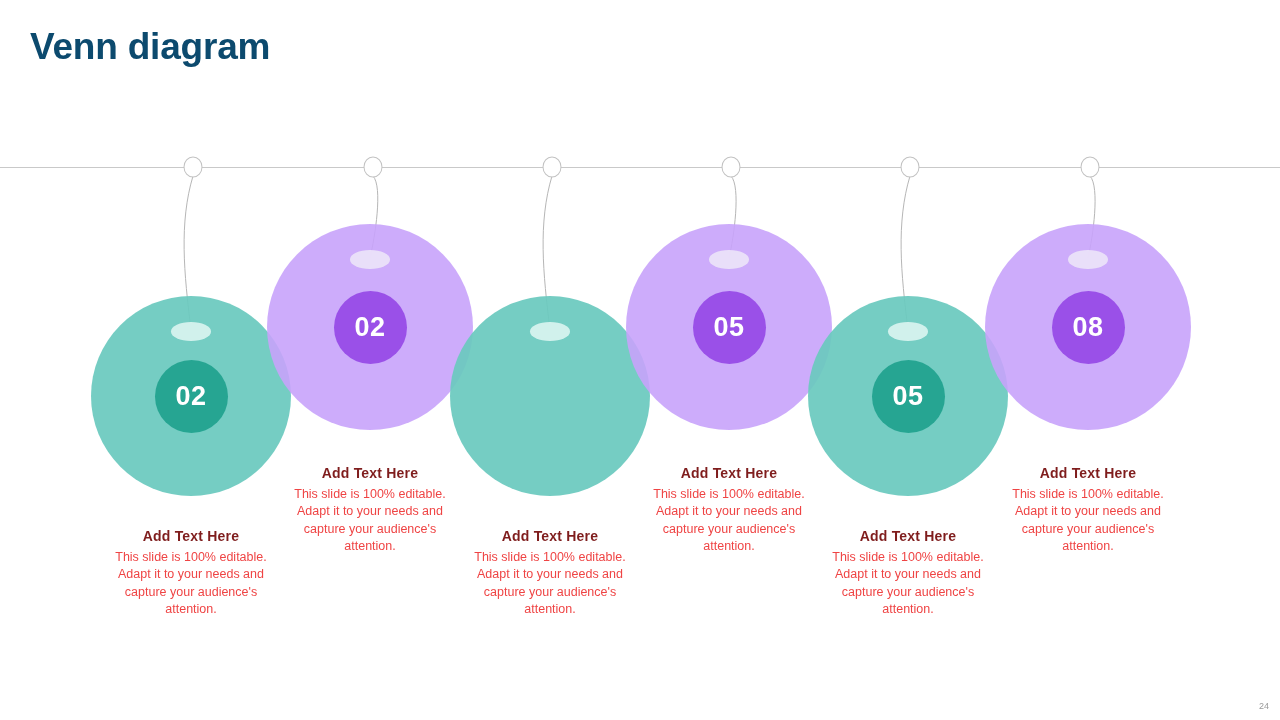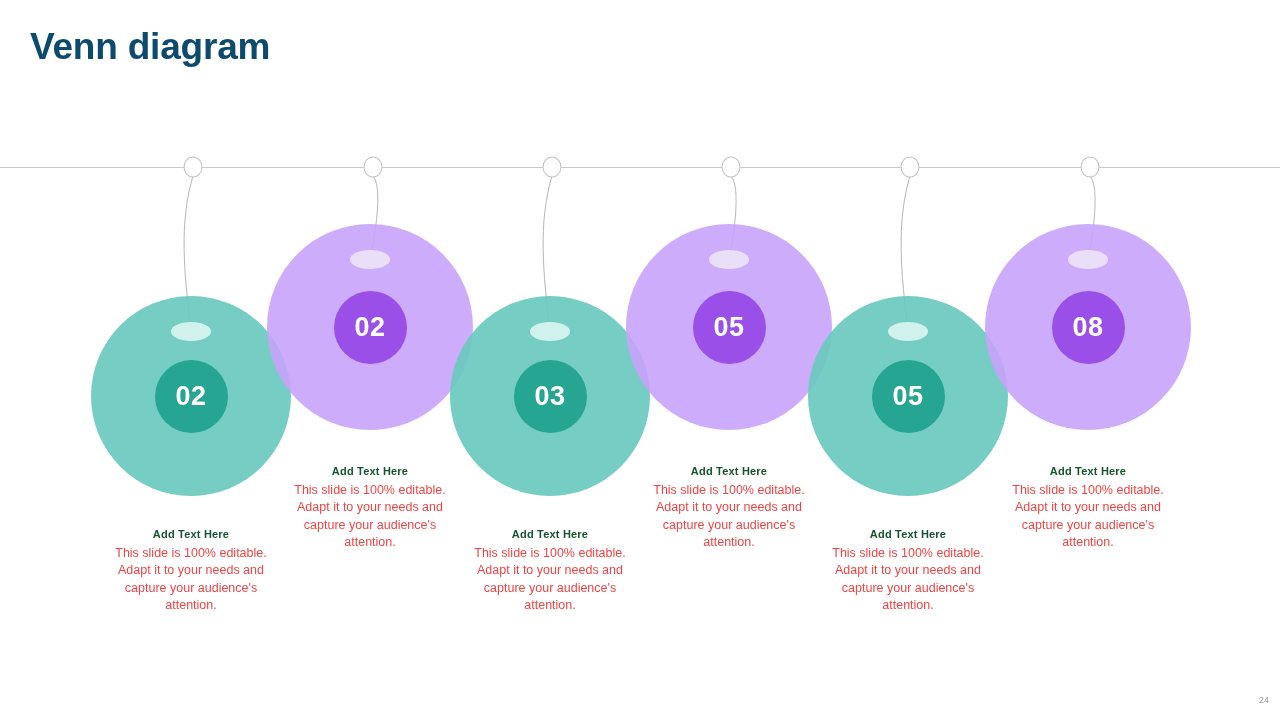--- a/index.html
+++ b/index.html
@@ -134,37 +134,37 @@
 
   
   .caption {
     position: absolute;
     width: 186px;
     text-align: center;
     transform: translateX(-50%);
     z-index: 4;
   }
   .caption-title {
-    font-size: 11px;
+    font-size: 14px;
     font-weight: bold;
-    color: #14532d;
+    color: #7f1d1d;
     letter-spacing: 0.2px;
     margin-bottom: 5px;
   }
   .caption-body {
     font-size: 12.5px;
     color: #ef4444;
     line-height: 1.38;
   }
 
   
   #page-number {
     position: absolute;
     right: 11px;
-    bottom: 15px;
+    bottom: 9px;
     font-size: 9px;
     color: #9a9a9a;
   }
 </style>
 </head>
 <body>
 
 <div id="slide">
 
   <div id="page-title">Venn diagram</div>
@@ -184,21 +184,20 @@
       <div class="balloon teal" style="left: 191px; top: 396px; width: 200px; height: 200px;">
         <div class="balloon-shine"></div>
         <div class="balloon-badge">02</div>
       </div>
       <div class="balloon purple" style="left: 370px; top: 327px; width: 206px; height: 206px;">
         <div class="balloon-shine"></div>
         <div class="balloon-badge">02</div>
       </div>
       <div class="balloon teal" style="left: 550px; top: 396px; width: 200px; height: 200px;">
         <div class="balloon-shine"></div>
-        <div class="balloon-badge">03</div>
       </div>
       <div class="balloon purple" style="left: 729px; top: 327px; width: 206px; height: 206px;">
         <div class="balloon-shine"></div>
         <div class="balloon-badge">05</div>
       </div>
       <div class="balloon teal" style="left: 908px; top: 396px; width: 200px; height: 200px;">
         <div class="balloon-shine"></div>
         <div class="balloon-badge">05</div>
       </div>
       <div class="balloon purple" style="left: 1088px; top: 327px; width: 206px; height: 206px;">

